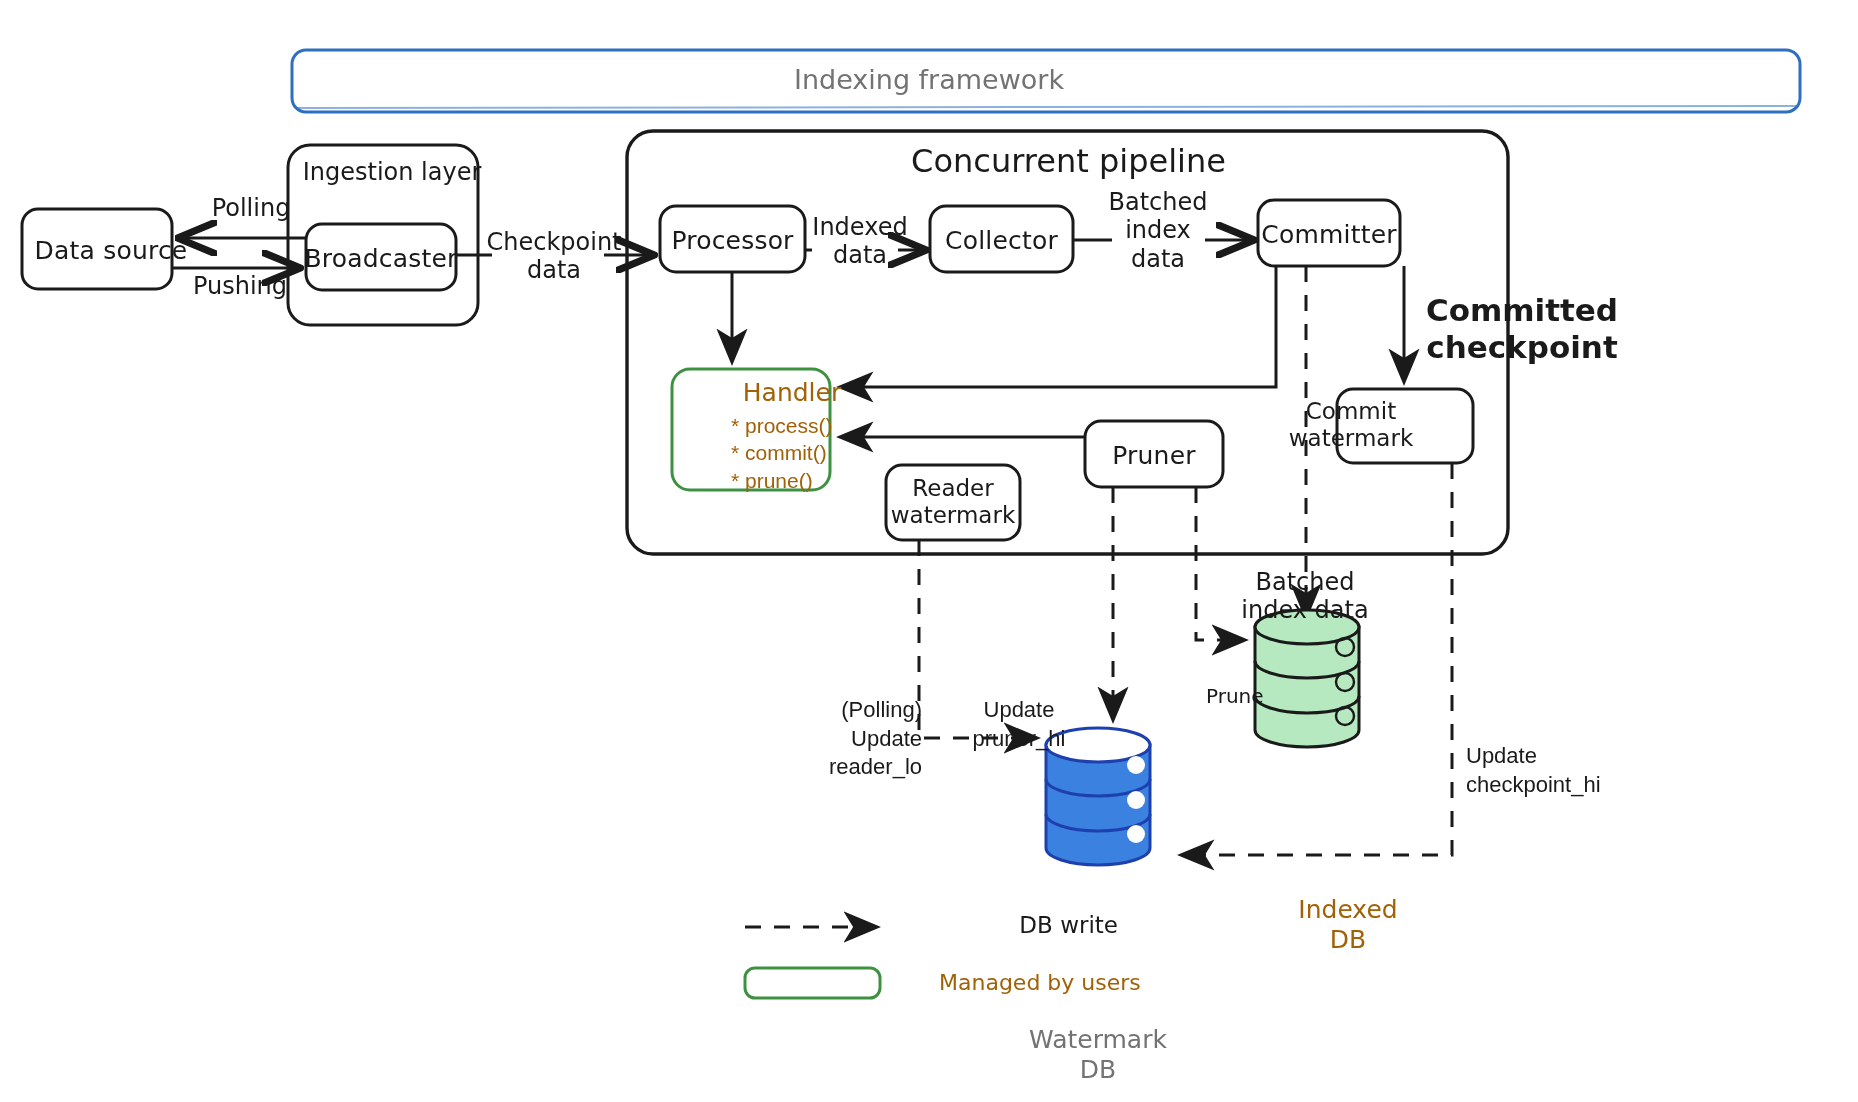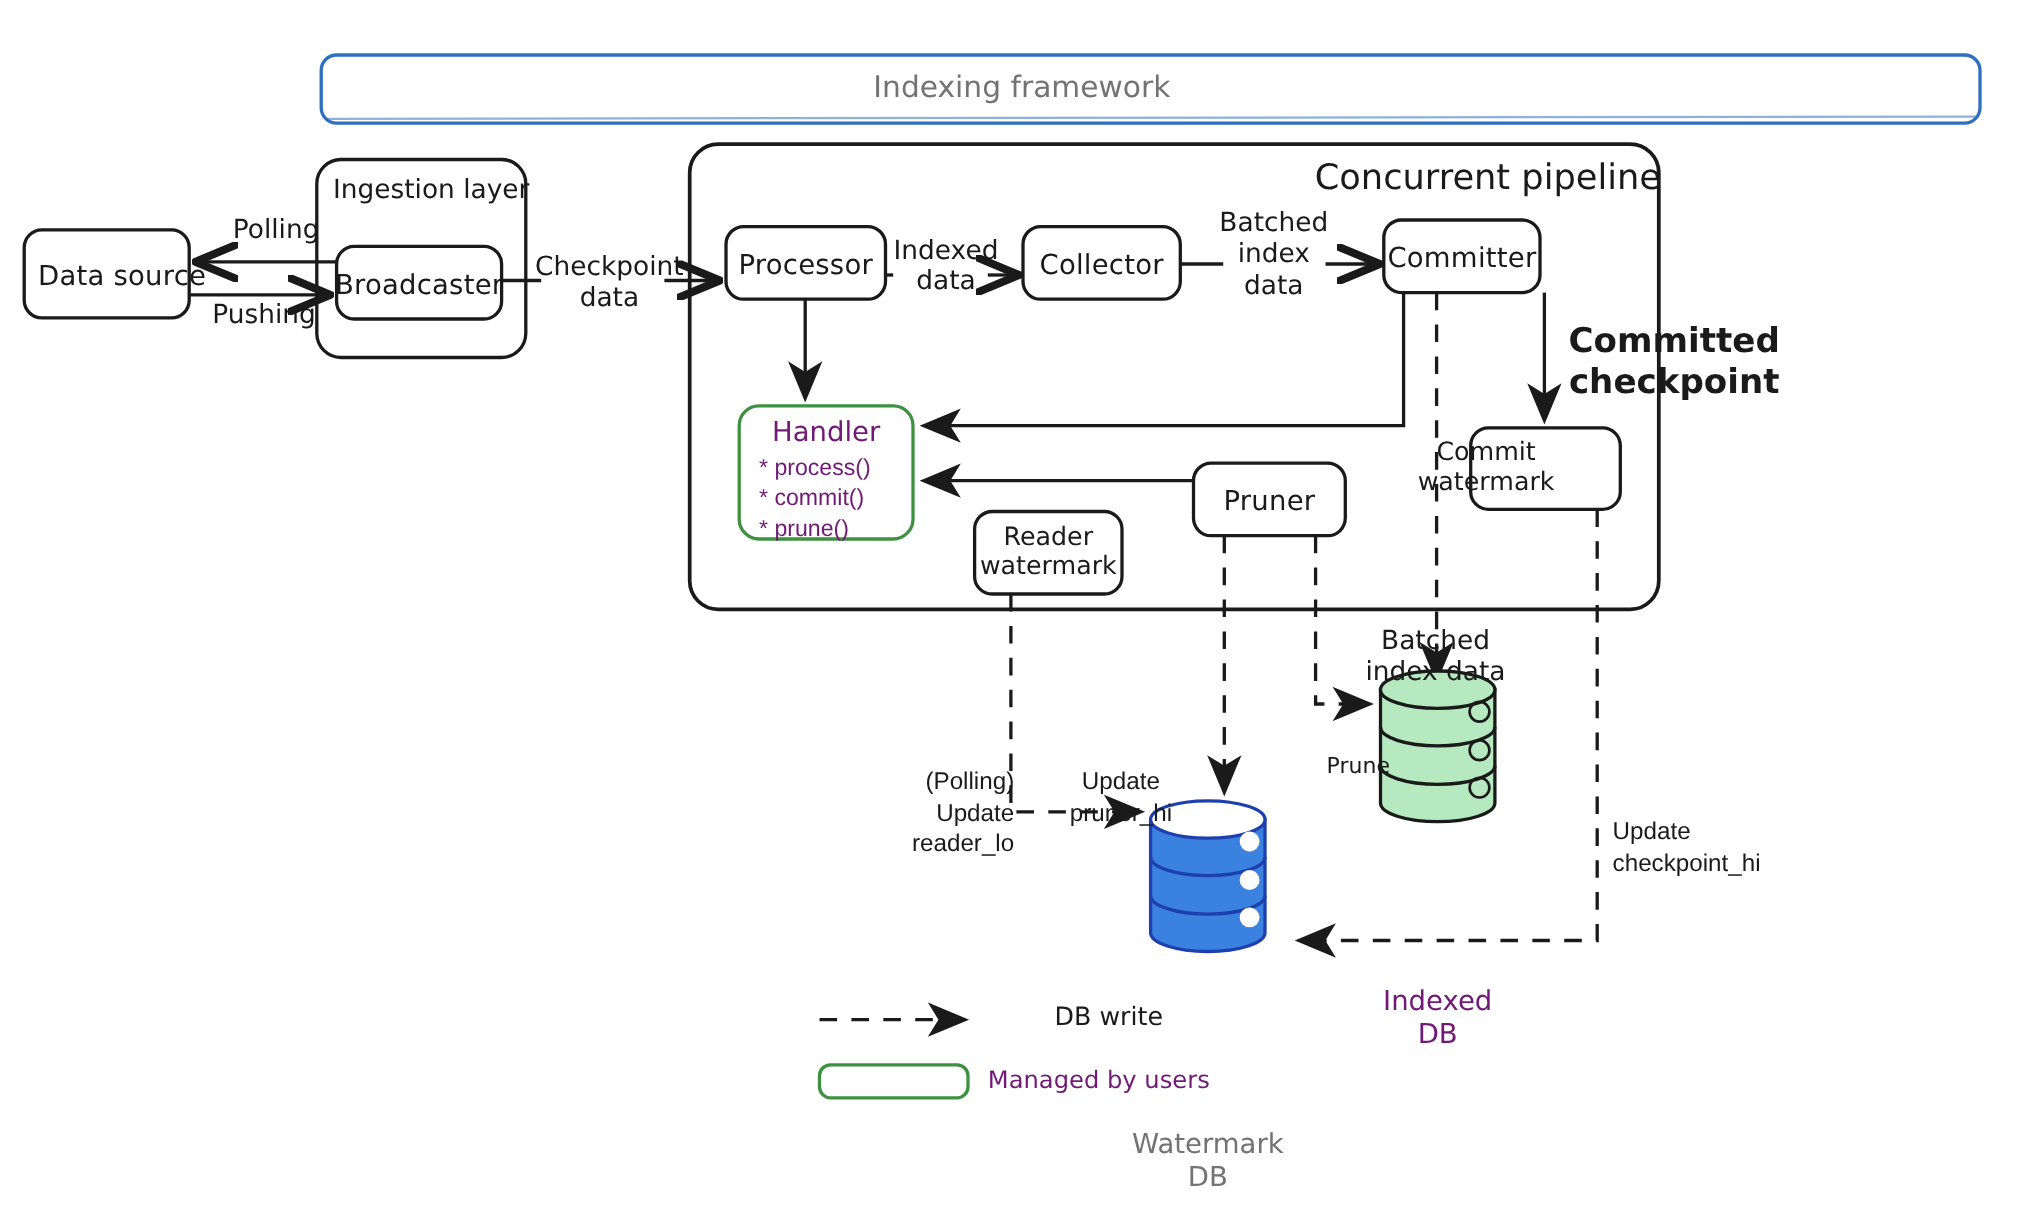--- a/index.html
+++ b/index.html
@@ -5,21 +5,21 @@
   html,body{margin:0;padding:0;background:#fff;}
   body{width:1858px;height:1102px;position:relative;overflow:hidden;
        font-family:"DejaVu Sans",sans-serif;}
   #canvas{position:absolute;inset:0;width:1858px;height:1102px;}
   svg.layer{position:absolute;left:0;top:0;width:1858px;height:1102px;}
   .lbl{position:absolute;text-align:center;line-height:1.18;color:#1a1a1a;
        font-family:"DejaVu Sans",sans-serif;}
   .lblm{position:absolute;text-align:center;line-height:1.3;color:#1a1a1a;
         font-family:Liberation Sans, sans-serif;}
   .boxtext{font-size:25px;letter-spacing:.2px;}
-  .green{color:#701a75;}
+  .green{color:#a16207;padding-left:41px;}
   .blue{color:#737373;}
 </style>
 </head>
 <body>
 
 <div id="canvas">
 
   <svg class="layer" viewBox="0 0 1858 1102">
     <defs>
       <marker id="ah" markerWidth="14" markerHeight="12" refX="11.5" refY="6" orient="auto">
@@ -113,21 +113,21 @@
     </g>
 
     <path d="M745,927 L875,927" fill="none" stroke="#1a1a1a" stroke-width="3" stroke-dasharray="16 13" marker-end="url(#ahf)"></path>
     <rect x="745" y="968" width="135" height="30" rx="10" ry="10" fill="#fff" stroke="#3f9142" stroke-width="3"></rect>
   </svg>
 
   <div class="lbl blue" style="left:0;top:64px;width:1858px;font-size:27px;">Indexing framework</div>
 
   <div class="lbl" style="left:288px;top:158px;width:208px;font-size:24px;">Ingestion layer</div>
 
-  <div class="lbl" style="left:627px;top:143px;width:883px;font-size:32px;text-align:right;">Concurrent pipeline</div>
+  <div class="lbl" style="left:627px;top:143px;width:883px;font-size:32px;">Concurrent pipeline</div>
 
   <div class="lbl boxtext" style="left:22px;top:236px;width:178px;">Data source</div>
 
   <div class="lbl boxtext" style="left:302px;top:244px;width:158px;">Broadcaster</div>
 
   <div class="lbl boxtext" style="left:660px;top:226px;width:145px;">Processor</div>
 
   <div class="lbl boxtext" style="left:930px;top:226px;width:143px;">Collector</div>
 
   <div class="lbl boxtext" style="left:1258px;top:220px;width:142px;">Committer</div>
@@ -202,17 +202,17 @@
   <div class="lbl blue" style="left:988px;top:1025px;width:220px;font-size:25px;">
     <span>Watermark</span><br>
     <span>DB</span>
   </div>
 
   <div class="lbl green" style="left:1197px;top:895px;width:220px;font-size:25px;">
     <span>Indexed</span><br>
     <span>DB</span>
   </div>
 
-  <div class="lbl" style="left:898px;top:912px;width:220px;font-size:23px;text-align:center;">DB write</div>
+  <div class="lbl" style="left:898px;top:912px;width:220px;font-size:23px;text-align:right;">DB write</div>
 
   <div class="lbl green" style="left:898px;top:970px;width:300px;font-size:22px;text-align:left;">Managed by users</div>
 
 </div>
 
 </body></html>

